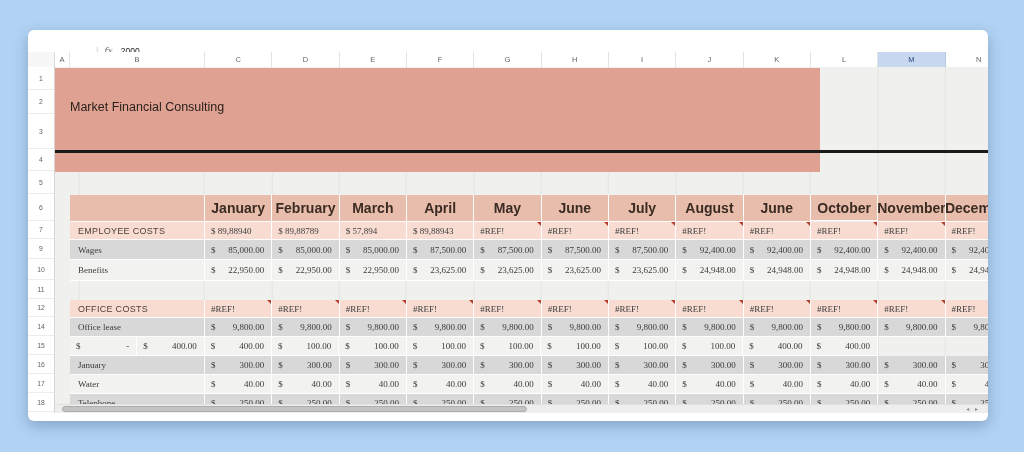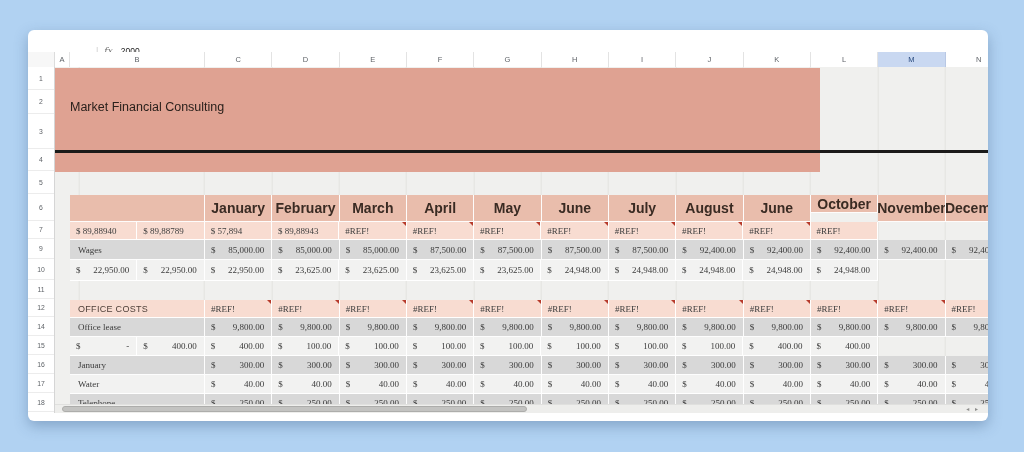--- a/index.html
+++ b/index.html
@@ -148,25 +148,26 @@
           <div class="cell label-cell" style="width: 135px; height: 27px;"></div>
           <div class="cell " style="width: 67.33px; height: 27px;">January</div>
           <div class="cell " style="width: 67.33px; height: 27px;">February</div>
           <div class="cell " style="width: 67.33px; height: 27px;">March</div>
           <div class="cell " style="width: 67.33px; height: 27px;">April</div>
           <div class="cell " style="width: 67.33px; height: 27px;">May</div>
           <div class="cell " style="width: 67.33px; height: 27px;">June</div>
           <div class="cell " style="width: 67.33px; height: 27px;">July</div>
           <div class="cell " style="width: 67.33px; height: 27px;">August</div>
           <div class="cell " style="width: 67.33px; height: 27px;">June</div>
-          <div class="cell " style="width: 67.33px; height: 18px;">October</div>
+          <div class="cell " style="width: 67.33px; height: 26px;">October</div>
           <div class="cell " style="width: 67.33px; height: 27px;">November</div>
           <div class="cell " style="width: 67.33px; height: 27px;">December</div>
         </div>
         <div class="t-row section">
+          <div class="cell label-cell" style="width: 135px; height: 18px;">EMPLOYEE COSTS</div>
           <div class="cell val-cell" style="width: 67.33px; height: 18px;">
             <span>$ 89,88940</span>
           </div>
           <div class="cell val-cell" style="width: 67.33px; height: 18px;">
             <span>$ 89,88789</span>
           </div>
           <div class="cell val-cell" style="width: 67.33px; height: 18px;">
             <span>$ 57,894</span>
           </div>
           <div class="cell val-cell" style="width: 67.33px; height: 18px;">
@@ -249,20 +250,21 @@
           <div class="cell cur-cell" style="width: 67.33px; height: 20px;">
             <span>$</span>
             <span>92,400.00</span>
           </div>
           <div class="cell cur-cell" style="width: 67.33px; height: 20px;">
             <span>$</span>
             <span>92,400.00</span>
           </div>
         </div>
         <div class="t-row data row-light">
+          <div class="cell label-cell" style="width: 135px; height: 21px;">Benefits</div>
           <div class="cell cur-cell" style="width: 67.33px; height: 21px;">
             <span>$</span>
             <span>22,950.00</span>
           </div>
           <div class="cell cur-cell" style="width: 67.33px; height: 21px;">
             <span>$</span>
             <span>22,950.00</span>
           </div>
           <div class="cell cur-cell" style="width: 67.33px; height: 21px;">
             <span>$</span>

